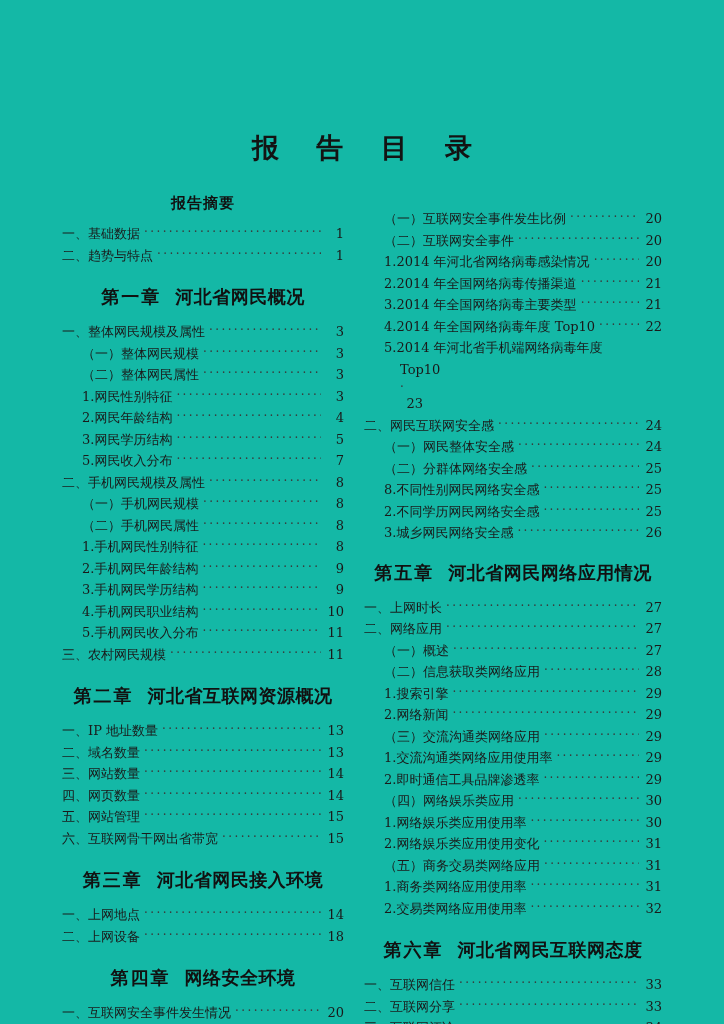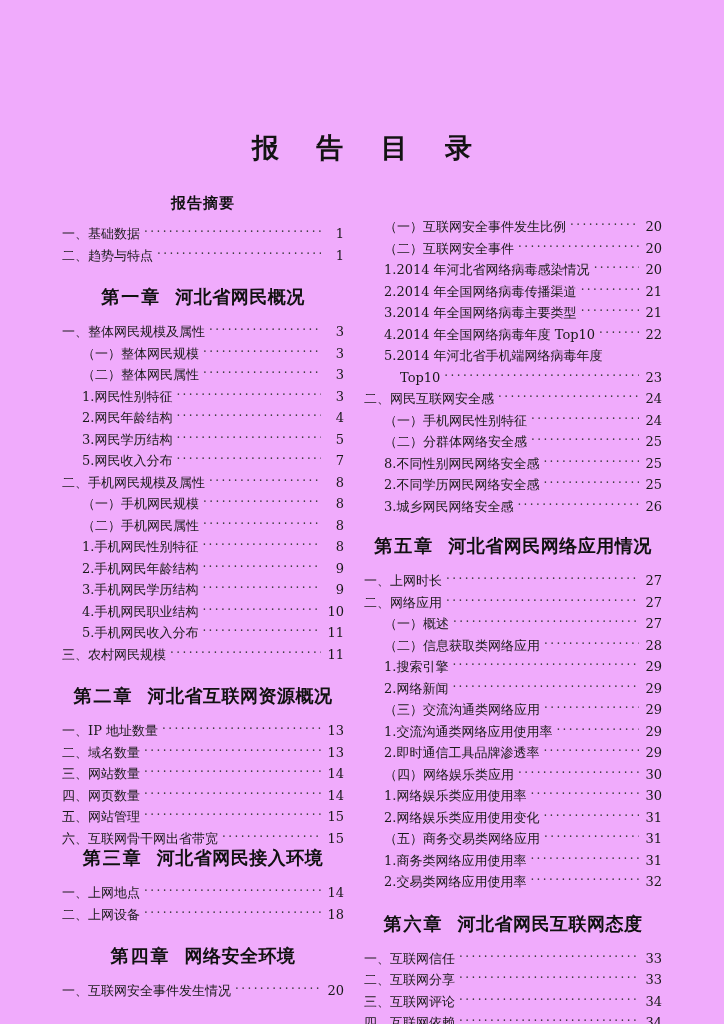--- a/index.html
+++ b/index.html
@@ -11,21 +11,21 @@
     width: 724px;
     height: 1024px;
     font-family: "DejaVu Serif", "Liberation Serif", serif;
     color: #1c1c1c;
     position: relative;
     overflow: hidden;
   }
   .page {
     width: 724px;
     height: 1024px;
-    background: #f0abfc;
+    background: #14b8a6;
     position: relative;
     box-sizing: border-box;
   }
   .page-title {
     text-align: center;
     font-size: 27px;
     font-weight: bold;
     letter-spacing: 14px;
     padding-top: 134px;
     padding-left: 14px;
@@ -108,21 +108,21 @@
     flex: 0 0 auto;
     text-align: right;
     padding-left: 6px;
     min-width: 17px;
     font-family: "DejaVu Serif", "Liberation Serif", serif;
   }
   .entry.lvl1 { font-weight: normal; padding-left: 0px; }
   .entry.lvl1 .label { letter-spacing: 0px; }
   .entry.lvl2 { padding-left: 20px; }
   .entry.lvl3 { padding-left: 20px; }
-  .entry.cont  { padding-left: 36px; }
+  .entry.cont  { padding-left: 36px; flex-direction: column; }
   .entry.nolead .leader::after { content: ""; }
 </style>
 </head>
 <body>
 
 <div class="page">
 
   <div class="page-title">报  告  目  录</div>
 
   <div class="columns">
@@ -243,40 +243,40 @@
         <div class="entry lvl1">
           <span class="label">五、网站管理</span>
           <span class="leader"></span>
           <span class="pg">15</span>
         </div>
         <div class="entry lvl1">
           <span class="label">六、互联网骨干网出省带宽</span>
           <span class="leader"></span>
           <span class="pg">15</span>
         </div>
-        <div class="sec-head chapter" style="margin-bottom: 15px;"><span class="ch-num">第三章</span><span>河北省网民接入环境</span></div>
+        <div class="sec-head chapter" style="margin-top: 22px; margin-bottom: 15px;"><span class="ch-num">第三章</span><span>河北省网民接入环境</span></div>
         <div class="entry lvl1">
           <span class="label">一、上网地点</span>
           <span class="leader"></span>
           <span class="pg">14</span>
         </div>
         <div class="entry lvl1">
           <span class="label">二、上网设备</span>
           <span class="leader"></span>
           <span class="pg">18</span>
         </div>
         <div class="sec-head chapter" style="margin-top: 22px; margin-bottom: 15px;"><span class="ch-num">第四章</span><span>网络安全环境</span></div>
         <div class="entry lvl1">
           <span class="label">一、互联网安全事件发生情况</span>
           <span class="leader"></span>
           <span class="pg">20</span>
         </div>
       </div>
     <div class="col col-right">
-        <div class="entry lvl2" style="margin-top: 20px;">
+        <div class="entry lvl2" style="margin-top: 12px;">
           <span class="label">（一）互联网安全事件发生比例</span>
           <span class="leader"></span>
           <span class="pg">20</span>
         </div>
         <div class="entry lvl2">
           <span class="label">（二）互联网安全事件</span>
           <span class="leader"></span>
           <span class="pg">20</span>
         </div>
         <div class="entry lvl3">
@@ -308,21 +308,21 @@
           <span class="label">Top10</span>
           <span class="leader"></span>
           <span class="pg">23</span>
         </div>
         <div class="entry lvl1">
           <span class="label">二、网民互联网安全感</span>
           <span class="leader"></span>
           <span class="pg">24</span>
         </div>
         <div class="entry lvl2">
-          <span class="label">（一）手机网民性别特征</span>
+          <span class="label">（一）网民整体安全感</span>
           <span class="leader"></span>
           <span class="pg">24</span>
         </div>
         <div class="entry lvl2">
           <span class="label">（二）分群体网络安全感</span>
           <span class="leader"></span>
           <span class="pg">25</span>
         </div>
         <div class="entry lvl3">
           <span class="label">8.不同性别网民网络安全感</span>

